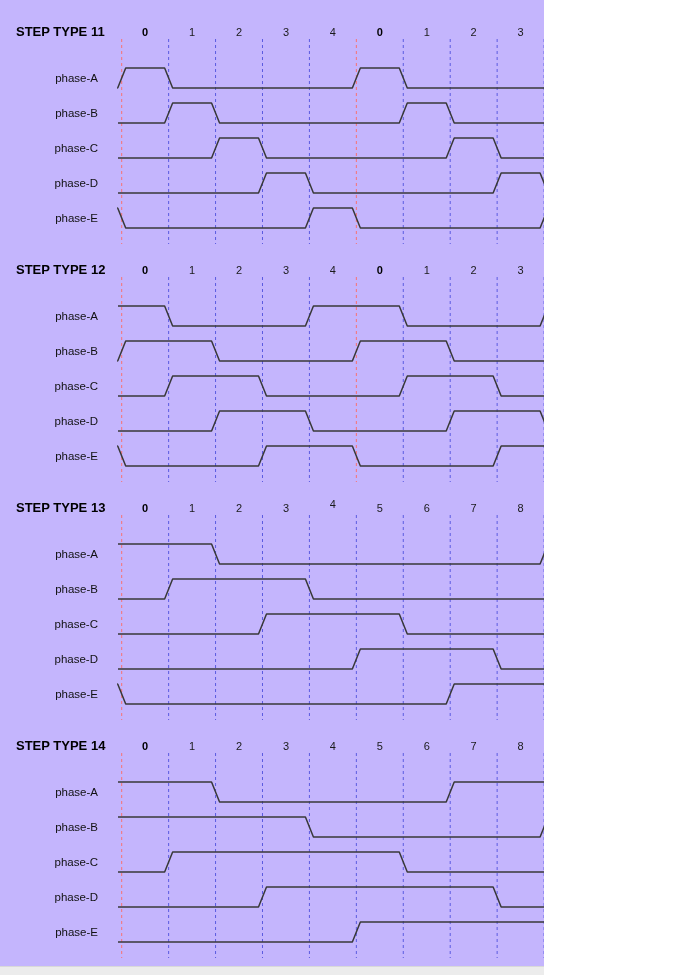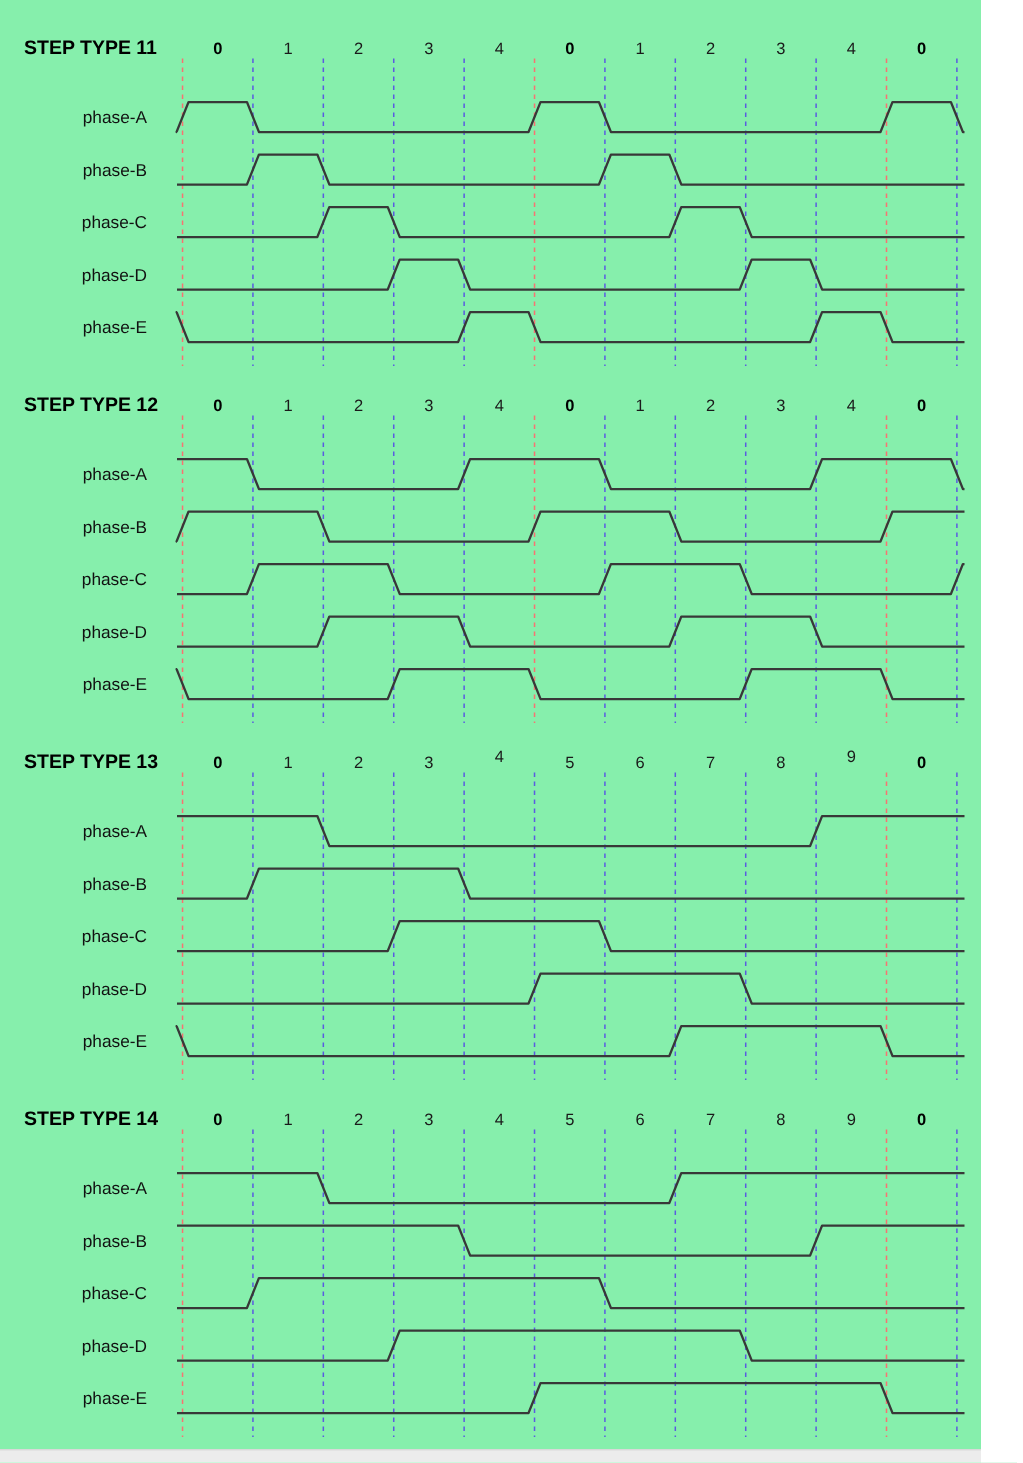--- a/index.html
+++ b/index.html
@@ -1,19 +1,19 @@
 <!DOCTYPE html>
 <html><head>
 <meta charset="utf-8">
 <style>
   html,body{margin:0;padding:0;background:#ffffff;}
   #app{
     position:relative;
-    width:654px;height:975px;
-    background:#86efac;
+    width:544px;height:975px;
+    background:#c4b5fd;
     font-family:"Liberation Sans",sans-serif;
     overflow:hidden;
   }
   #chart{display:block;}
   .footer-bar{
     position:absolute;
     left:0;bottom:0;
     width:682px;height:9px;
     background:#ececec;
     border-top:1px solid #d9d9d9;

